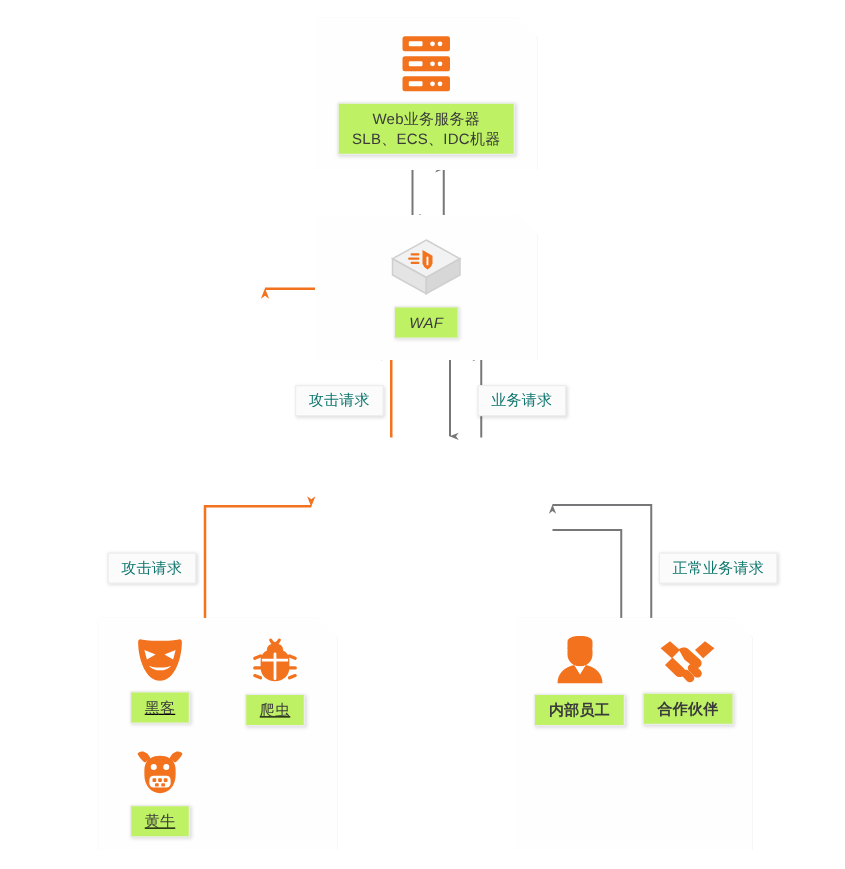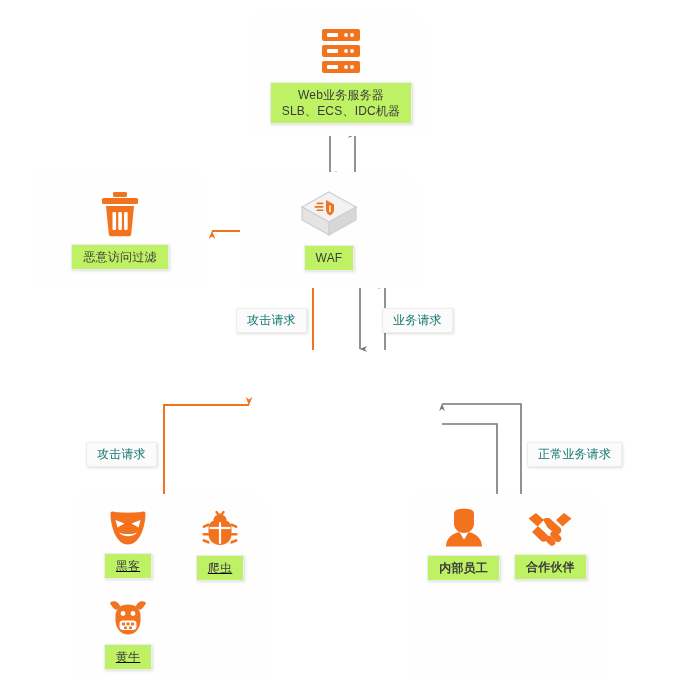--- a/index.html
+++ b/index.html
@@ -183,44 +183,22 @@
               <circle cx="32" cy="40" r="1.9"></circle>
             </g>
           </svg>
         </div>
         <div class="caption">Web业务服务器
 SLB、ECS、IDC机器</div>
       </div>
     </div>
   </div>
 
-  <div class="card" style="left:32px; top:172px; width:176px; height:116px;">
-    <div class="card-inner">
-      <div class="node">
-        <div class="node-icon">
-          <svg width="42" height="46" viewBox="0 0 42 46" xmlns="http://www.w3.org/2000/svg">
-            <g fill="#F2721E">
-              <rect x="14" y="1" width="14" height="5" rx="1.4"></rect>
-              <rect x="3" y="7" width="36" height="6" rx="1.6"></rect>
-              <path d="M7,15 L35,15 L32.2,43.2 A2.2,2.2 0 0 1 30,45.2 L12,45.2
-                       A2.2,2.2 0 0 1 9.8,43.2 Z"></path>
-            </g>
-            <g fill="#ffffff">
-              <rect x="13.5" y="21" width="3.6" height="18" rx="1.2"></rect>
-              <rect x="19.3" y="21" width="3.6" height="18" rx="1.2"></rect>
-              <rect x="25.1" y="21" width="3.6" height="18" rx="1.2"></rect>
-            </g>
-          </svg>
-        </div>
-        <div class="caption">恶意访问过滤</div>
-      </div>
-    </div>
-  </div>
-
-  <div class="card" style="left:240px; top:172px; width:178px; height:116px;">
+
+  <div class="card" style="left:252px; top:172px; width:178px; height:116px;font-style:italic;">
     <div class="card-inner">
       <div class="node">
         <div class="node-icon">
           <svg width="58" height="48" viewBox="0 0 58 48" xmlns="http://www.w3.org/2000/svg">
 
             <polygon points="29,2 56,17 29,32 2,17" fill="#f2f2f2" stroke="#cfcfcf" stroke-width="1.2"></polygon>
             <polygon points="2,17 29,32 29,45 2,30" fill="#e4e4e4" stroke="#cfcfcf" stroke-width="1.2"></polygon>
             <polygon points="56,17 29,32 29,45 56,30" fill="#d7d7d7" stroke="#cfcfcf" stroke-width="1.2"></polygon>
 
             <g fill="#F2721E">

